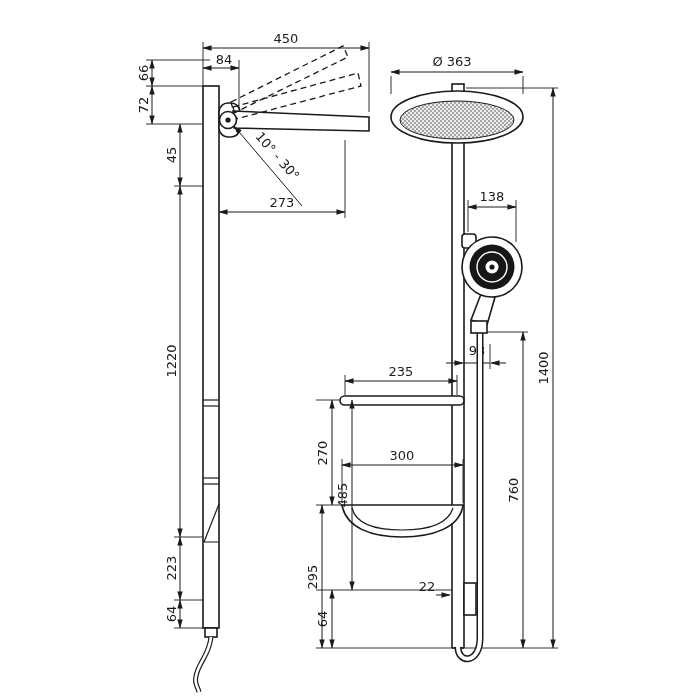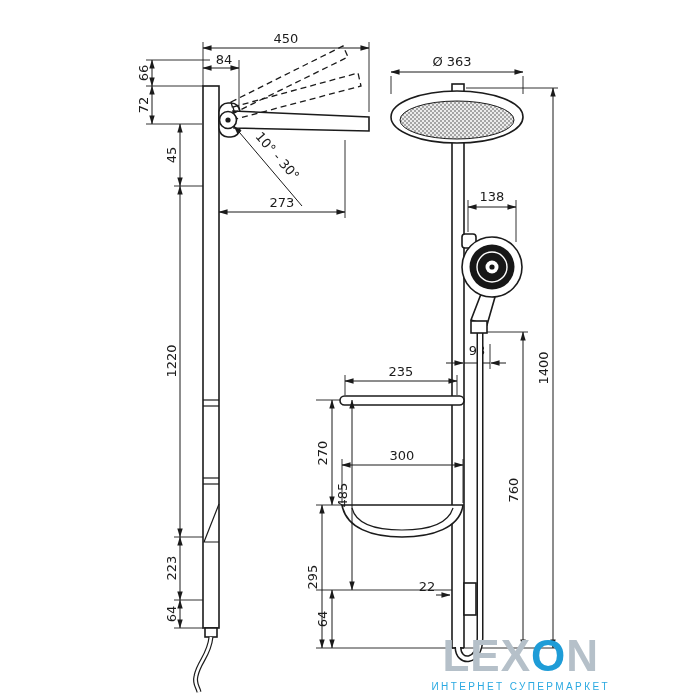--- a/index.html
+++ b/index.html
@@ -161,18 +161,14 @@
     <text x="548" y="368" text-anchor="middle" transform="rotate(-90 548 368)">1400</text>
   </g>
 
   <g>
     <path class="hoseOuter" d="M480,332 L480,638 C480,664 458,664 458,647"></path>
     <path class="hoseInner" d="M480,332 L480,638 C480,664 458,664 458,647"></path>
     <rect class="obj" x="471" y="321" width="16" height="12"></rect>
   </g>
 </svg>
 
-<div class="watermark">
-  <div class="brand"><span>LEX</span><span class="o">O</span><span>N</span></div>
-  <div class="tagline">ИНТЕРНЕТ СУПЕРМАРКЕТ</div>
-</div>
 
 </div>
 
 </body></html>

